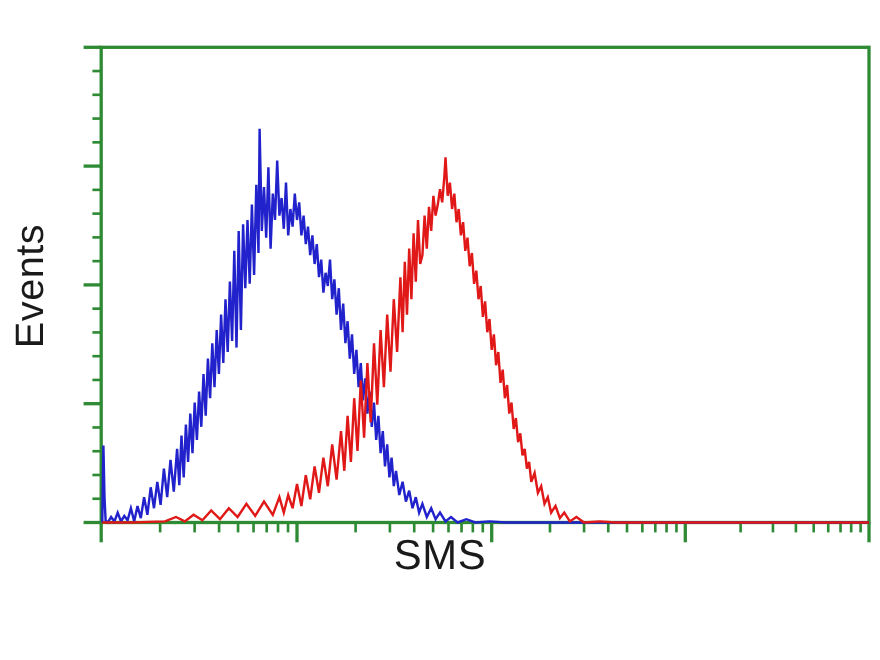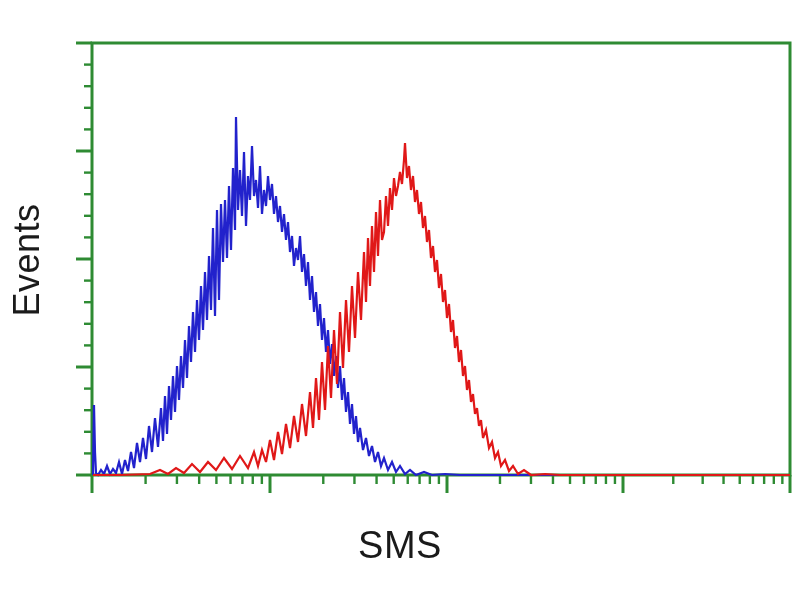--- a/index.html
+++ b/index.html
@@ -25,21 +25,21 @@
   }
   .axis-label {
     position: absolute;
     font-family: "Liberation Sans", sans-serif;
     color: #1a1a1a;
     font-weight: 400;
     white-space: nowrap;
   }
   #x-axis-label {
     left: 0;
-    top: 524px;
+    top: 484px;
     width: 800px;
     text-align: center;
     font-size: 38px;
     letter-spacing: 0.5px;
   }
   #y-axis-label {
     left: 0px;
     top: 0px;
     width: 440px;
     height: 46px;

